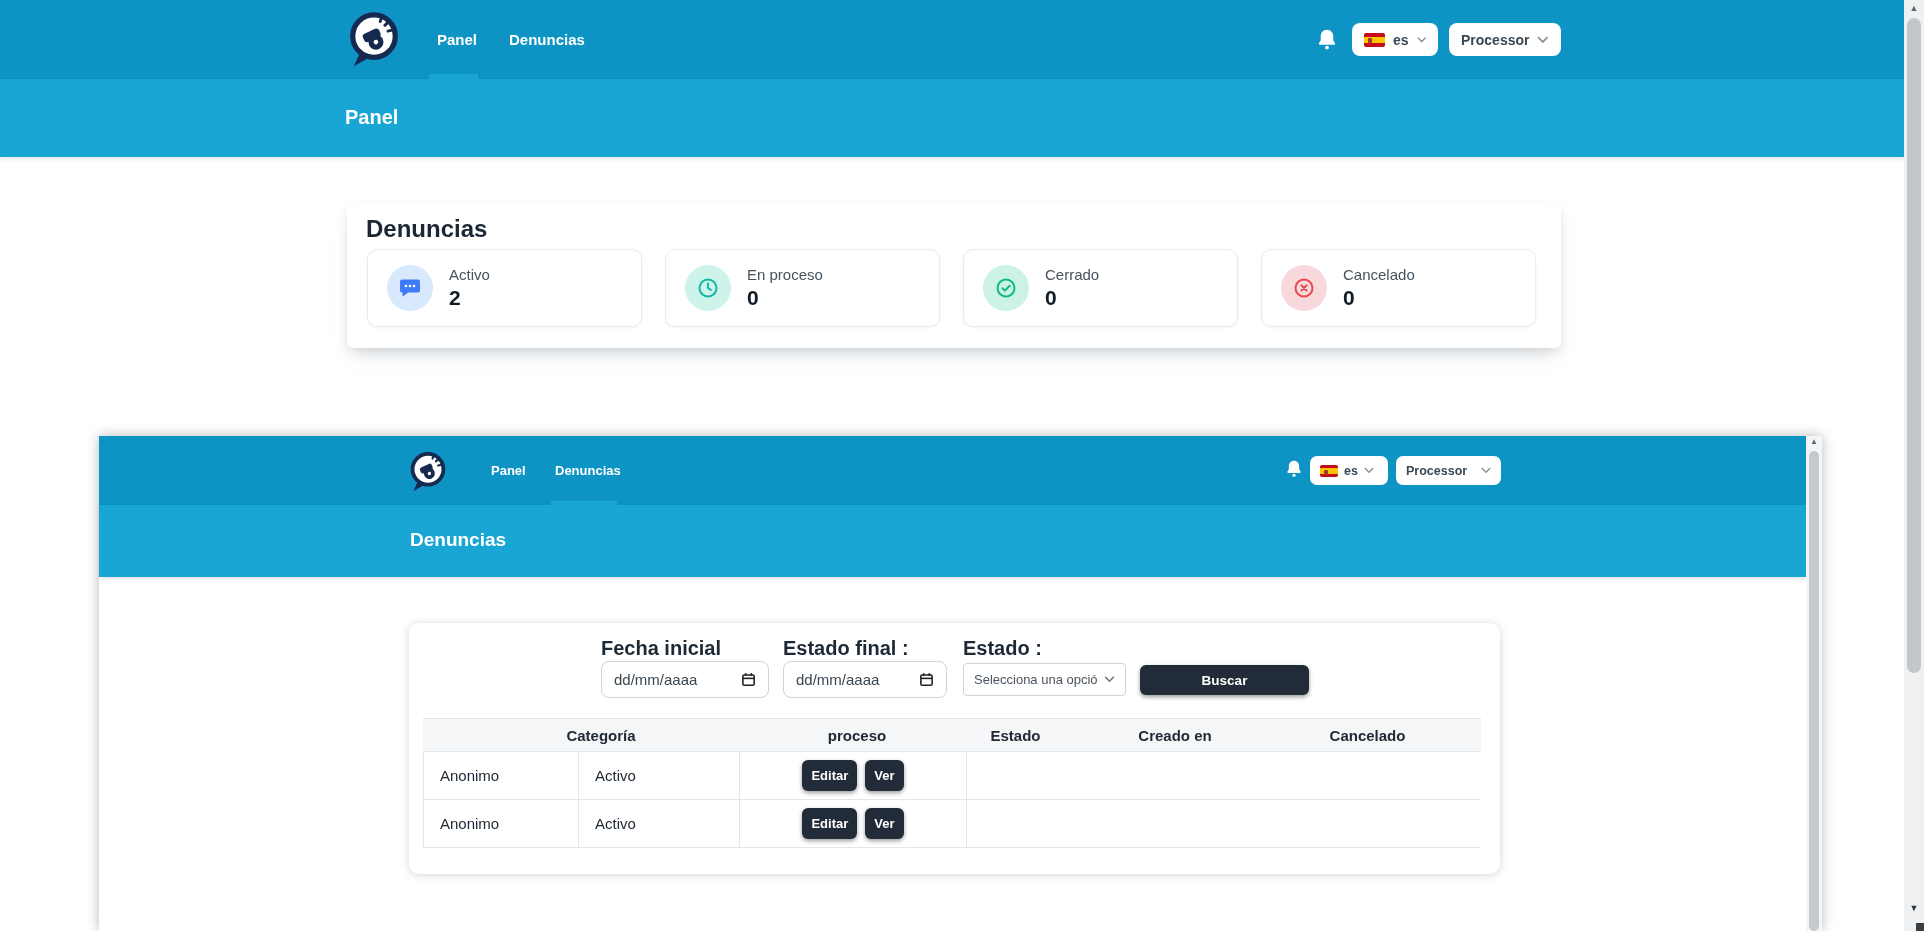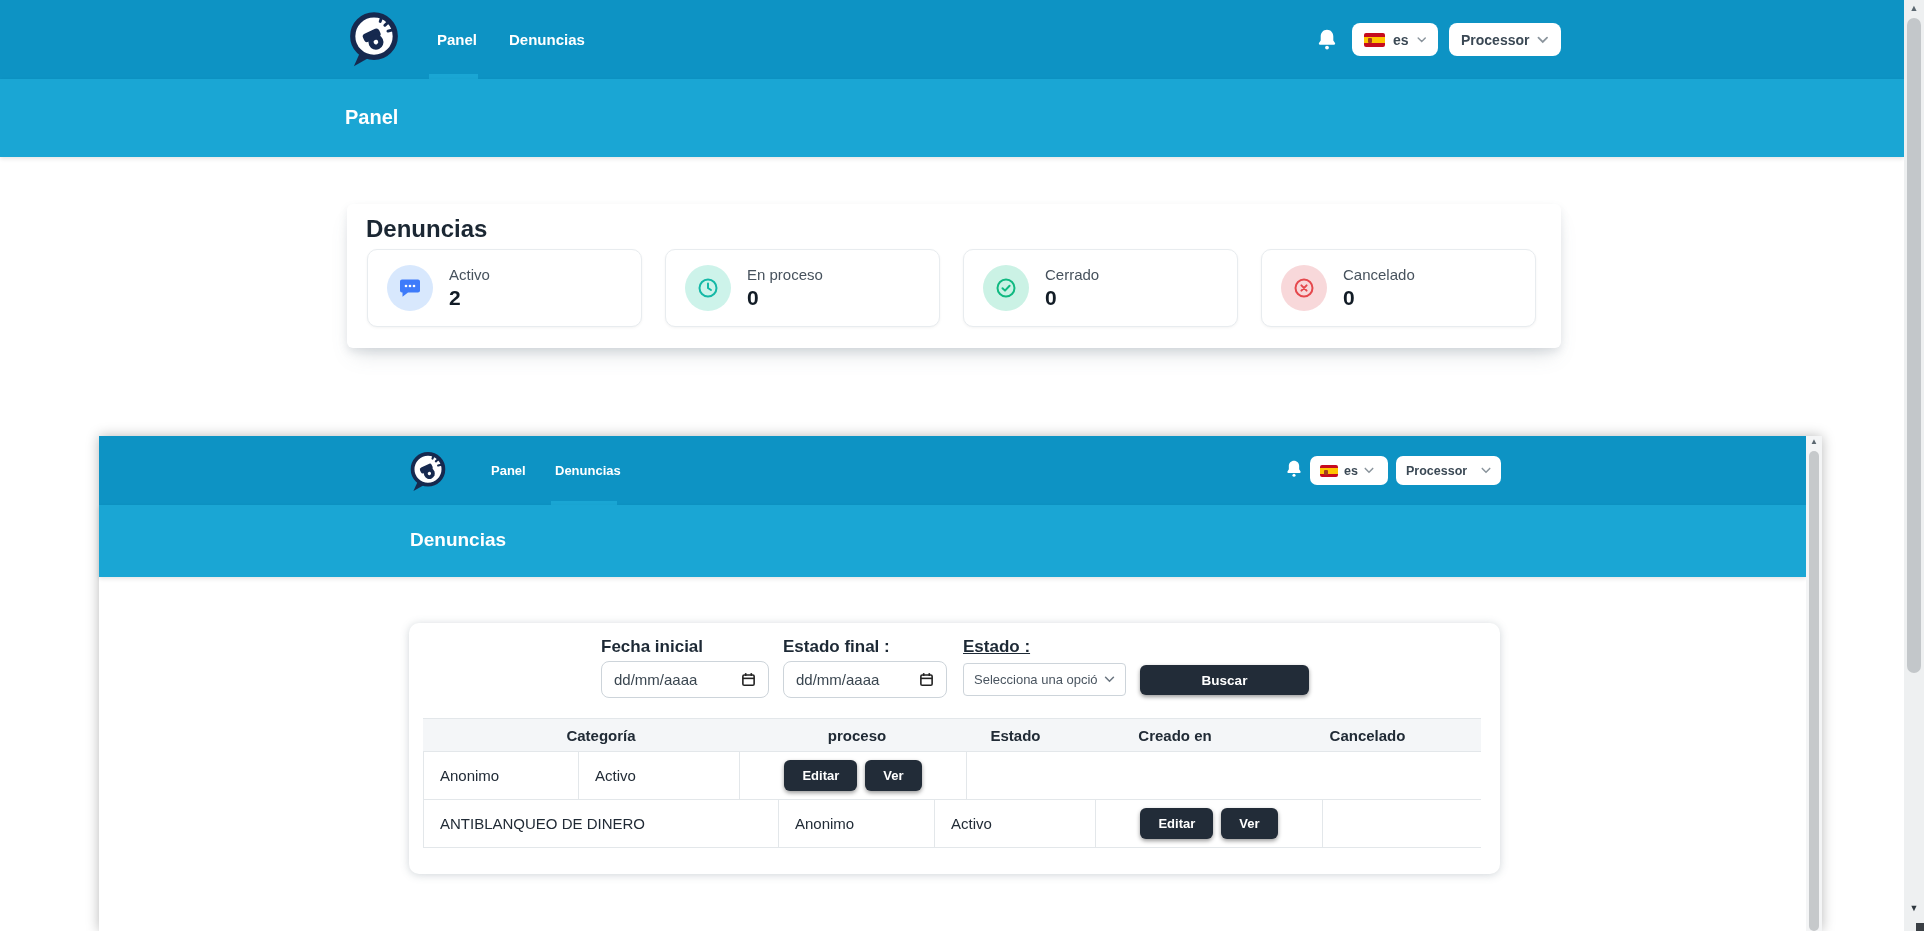--- a/index.html
+++ b/index.html
@@ -64,22 +64,22 @@
   .bell-sm { left:1186px; top:23px; }
   .pill-sm { top:20px; height:29px; font-size:12.5px; border-radius:7px; padding:0 10px; gap:6px; }
   .lang-sm { left:1211px; width:78px; }
   .prof-sm { left:1297px; width:105px; justify-content:space-between; }
   .flag-sm { width:18px; height:12px; }
   .band-sm { left:0; top:69px; width:1707px; height:72px; }
   .bt-sm { left:311px; top:24px; font-size:19px; }
   
   .filter-card { position:absolute; left:310px; top:187px; width:1091px; height:251px;
                  background:#fff; border-radius:10px; box-shadow:0 1px 9px rgba(99,115,129,.30); }
-  .flabel { position:absolute; top:14px; font-size:17px; font-weight:700; color:#1d2935; }
-  .fl-1 { left:192px; } .fl-2 { left:374px; } .fl-3 { left:554px;text-decoration:underline; }
+  .flabel { position:absolute; top:14px; font-size:20px; font-weight:700; color:#1d2935; }
+  .fl-1 { left:192px; } .fl-2 { left:374px; } .fl-3 { left:554px; }
   .date-input { position:absolute; top:38px; height:37px; border:1px solid #cdd4da; border-radius:8px;
                 background:#fff; display:flex; align-items:center; justify-content:space-between;
                 padding:0 12px; font-size:15px; color:#3a4650; cursor:text; }
   .di-1 { left:192px; width:168px; } .di-2 { left:374px; width:164px; }
   .selectbox { position:absolute; left:554px; top:40px; width:163px; height:33px;
                border:1px solid #cdd4da; border-radius:4px; background:#fff; display:flex;
                align-items:center; justify-content:space-between; padding:0 10px;
                font-size:13px; color:#4a5560; cursor:pointer; }
   .btn-dark { background:#222c38; color:#fff; border:none; border-radius:6px; font-weight:700;
               font-family:"Liberation Sans",sans-serif; box-shadow:0 2px 4px rgba(0,0,0,.40); cursor:pointer; }
@@ -87,21 +87,21 @@
   
   .tbl { position:absolute; left:14px; top:95px; width:1058px; font-size:15px; color:#212b36; }
   .thead { display:flex; height:34px; background:#f4f6f8; border-top:1px solid #e3e7ea;
            border-bottom:1px solid #e3e7ea; align-items:center; font-weight:700; }
   .th { text-align:center; }
   .w0{width:356px}.w1{width:156px}.w2{width:161px}.w3{width:158px}.w4{width:227px}
   .trow { display:flex; height:48px; border-bottom:1px solid #e3e7ea; }
   .td { display:flex; align-items:center; padding-left:16px; border-right:1px solid #e3e7ea; }
   .td:first-child { border-left:1px solid #e3e7ea; }
   .td-actions { justify-content:center; padding-left:0; gap:8px; }
-  .act-btn { font-size:13px; padding:8px 18px; }
+  .act-btn { font-size:13px; padding:8px 9px; }
   
   .sb-inner { position:absolute; left:1707px; top:0; width:16px; height:495px; background:#f4f5f6; }
   .sb-inner .sb-up { position:absolute; top:1px; left:0; width:16px; text-align:center;
                      font-size:8px; color:#5b6770; cursor:pointer; }
   .sb-inner .sb-thumb { position:absolute; left:3px; top:15px; width:10px; height:480px;
                         background:#c6c9cb; border-radius:5px; cursor:grab; }
   .sb-main { position:absolute; left:1904px; top:0; width:20px; height:931px; background:#eef0f1; }
   .sb-main .sb-up { position:absolute; top:3px; left:0; width:20px; text-align:center;
                     font-size:9px; color:#5b6770; cursor:pointer; }
   .sb-main .sb-thumb { position:absolute; left:3px; top:18px; width:14px; height:655px;
@@ -323,21 +323,20 @@
         <div class="trow">
           <div class="td w1">Anonimo</div>
           <div class="td w2">Activo</div>
           <div class="td w4 td-actions">
             <button class="btn-dark act-btn">Editar</button>
             <button class="btn-dark act-btn">Ver</button>
           </div>
         </div>
 
         <div class="trow">
-          <div class="td w0">ANTIBLANQUEO DE DINERO</div>
           <div class="td w1">Anonimo</div>
           <div class="td w2">Activo</div>
           <div class="td w4 td-actions">
             <button class="btn-dark act-btn">Editar</button>
             <button class="btn-dark act-btn">Ver</button>
           </div>
         </div>
       </div>
     </div>
 

